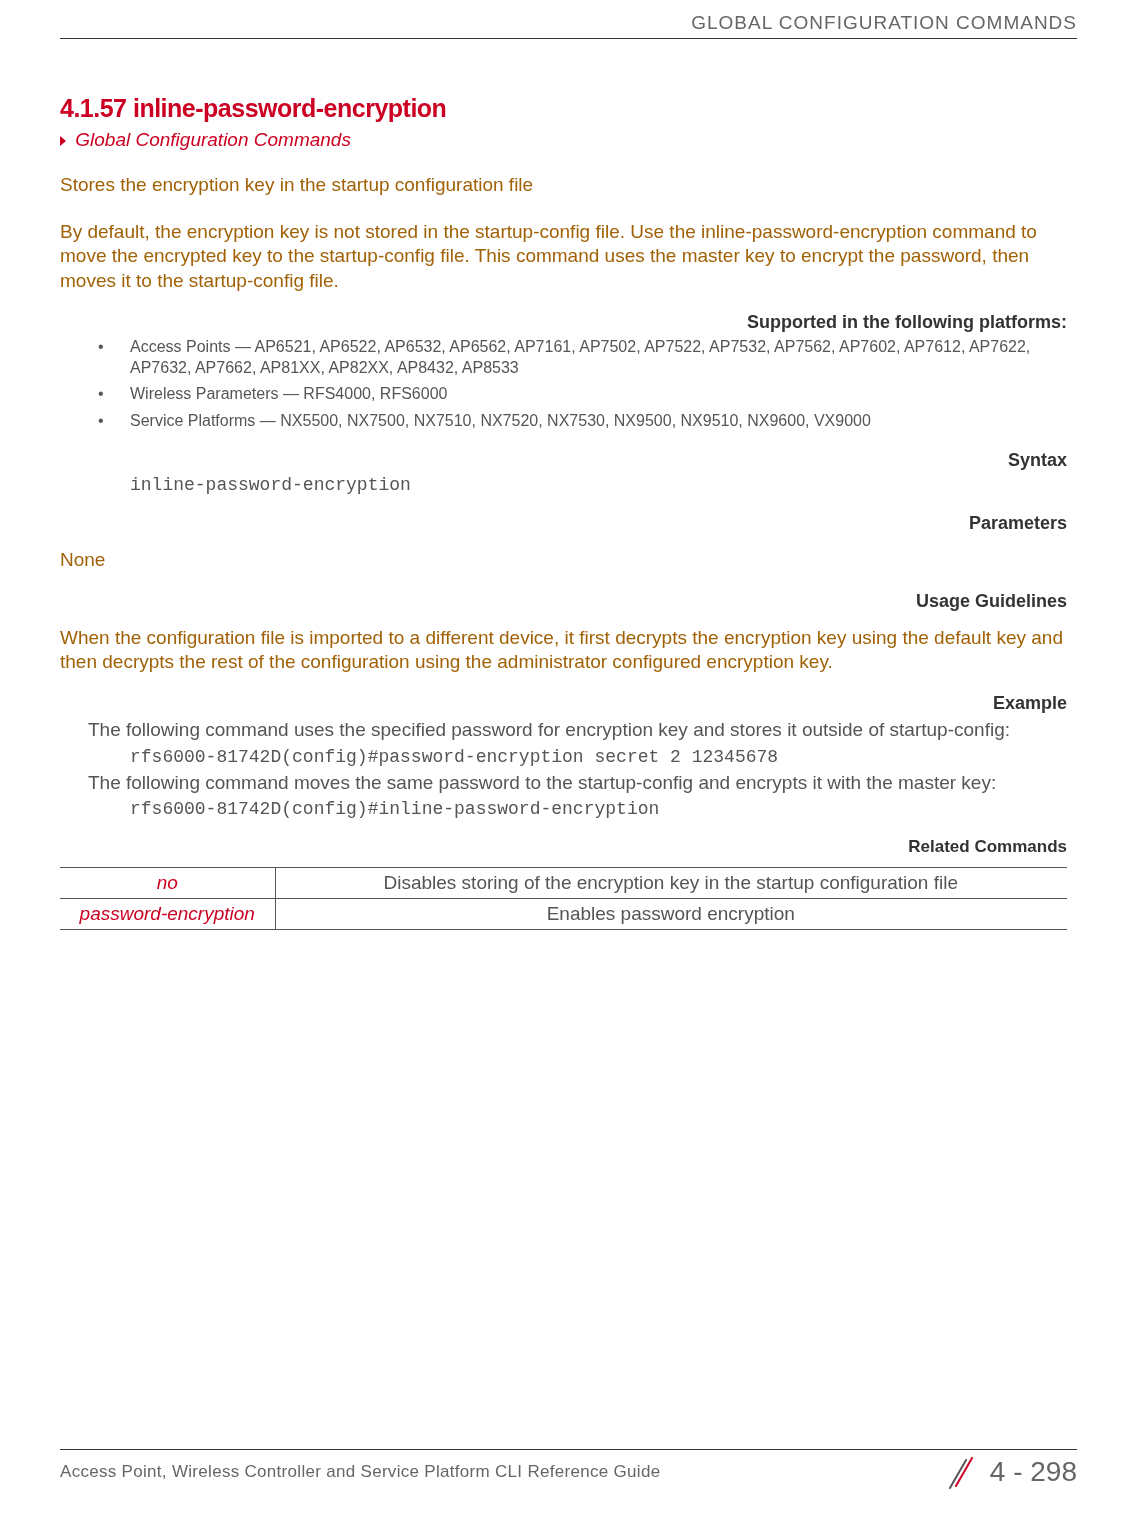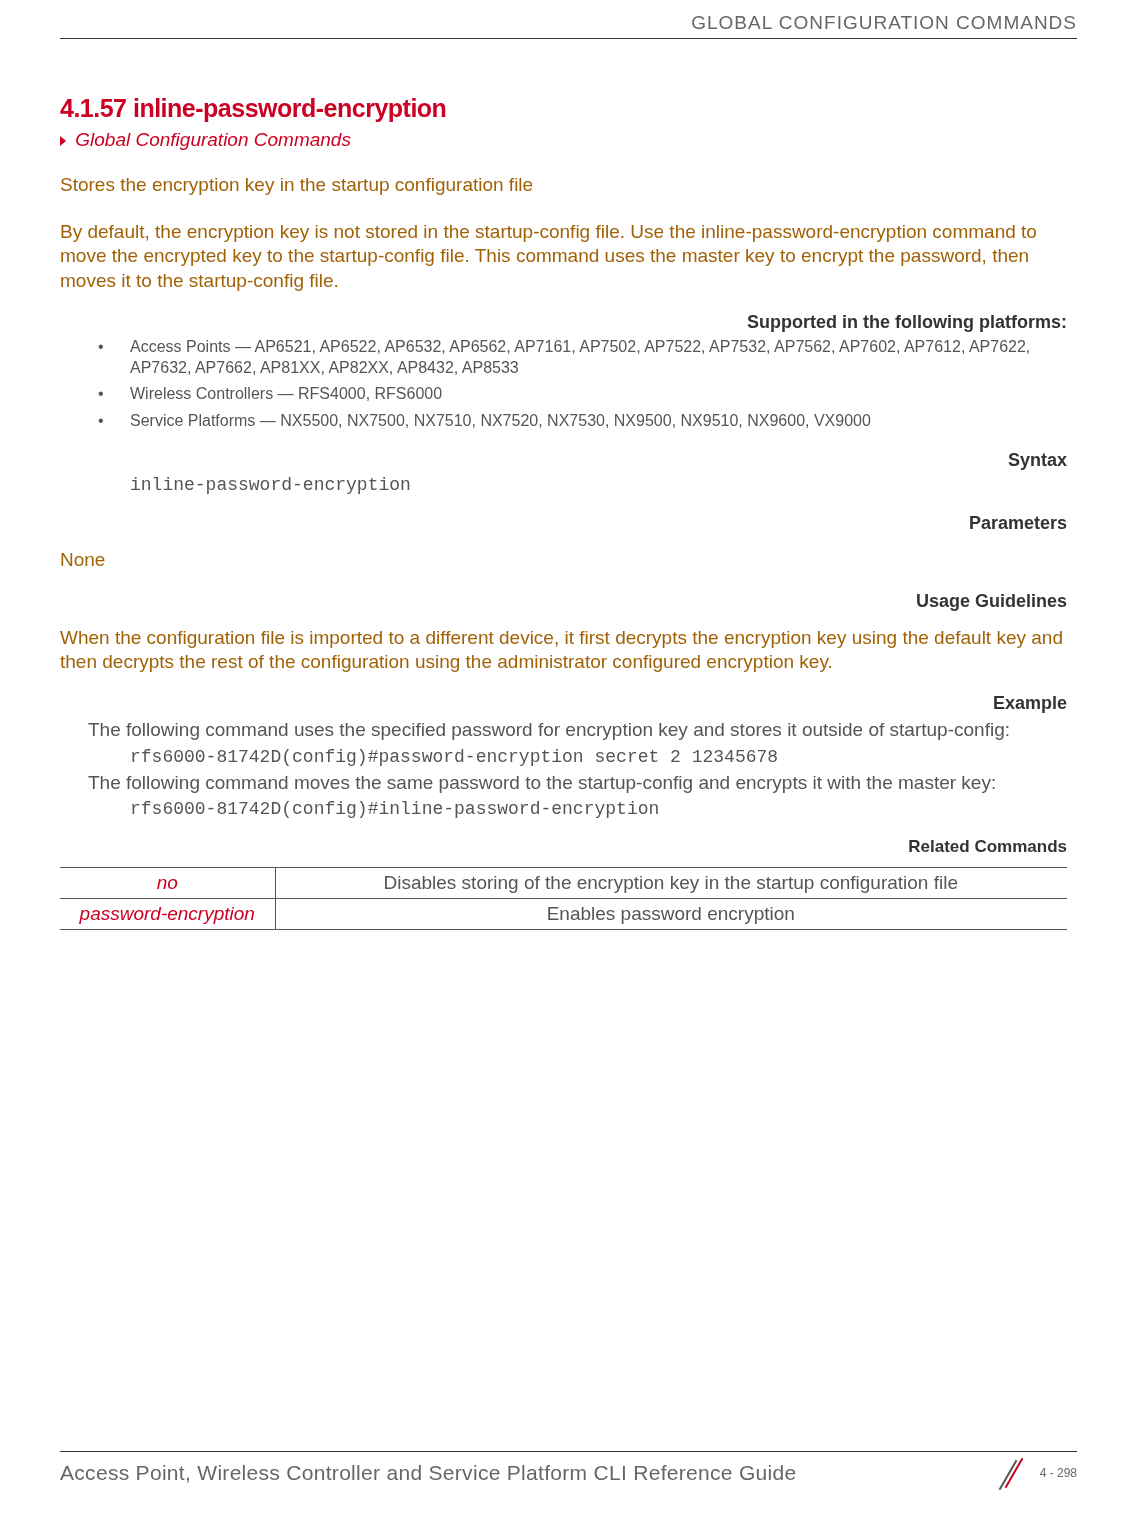--- a/index.html
+++ b/index.html
@@ -128,26 +128,26 @@
       border: none;
       border-top: 1px solid #333;
       margin-bottom: 6px;
     }
     .footer-row {
       display: flex;
       justify-content: space-between;
       align-items: center;
     }
     .footer-left {
-      font-size: 21px;
+      font-size: 17px;
       color: #666;
       letter-spacing: 0.3px;
     }
     .footer-right {
-      font-size: 12px;
+      font-size: 28px;
       color: #666;
       display: flex;
       align-items: center;
       gap: 12px;
     }
     .slash-icon {
       width: 30px; height: 30px;
       position: relative;
       display: inline-block;
     }
@@ -182,21 +182,21 @@
     <span class="arrow"></span>
     <span>Global Configuration Commands</span>
   </div>
 
   <div class="para">Stores the encryption key in the startup configuration file</div>
   <div class="para">By default, the encryption key is not stored in the startup-config file. Use the inline-password-encryption command to move the encrypted key to the startup-config file. This command uses the master key to encrypt the password, then moves it to the startup-config file.</div>
 
   <div class="subhead">Supported in the following platforms:</div>
   <ul class="bullets">
     <li>Access Points — AP6521, AP6522, AP6532, AP6562, AP7161, AP7502, AP7522, AP7532, AP7562, AP7602, AP7612, AP7622, AP7632, AP7662, AP81XX, AP82XX, AP8432, AP8533</li>
-    <li>Wireless Controllers — RFS4000, RFS6000</li>
+    <li>Wireless Parameters — RFS4000, RFS6000</li>
     <li>Service Platforms — NX5500, NX7500, NX7510, NX7520, NX7530, NX9500, NX9510, NX9600, VX9000</li>
   </ul>
 
   <div class="subhead">Syntax</div>
   <div class="code">inline-password-encryption</div>
 
   <div class="subhead">Parameters</div>
   <div class="para tight">None</div>
 
   <div class="subhead">Usage Guidelines</div>

